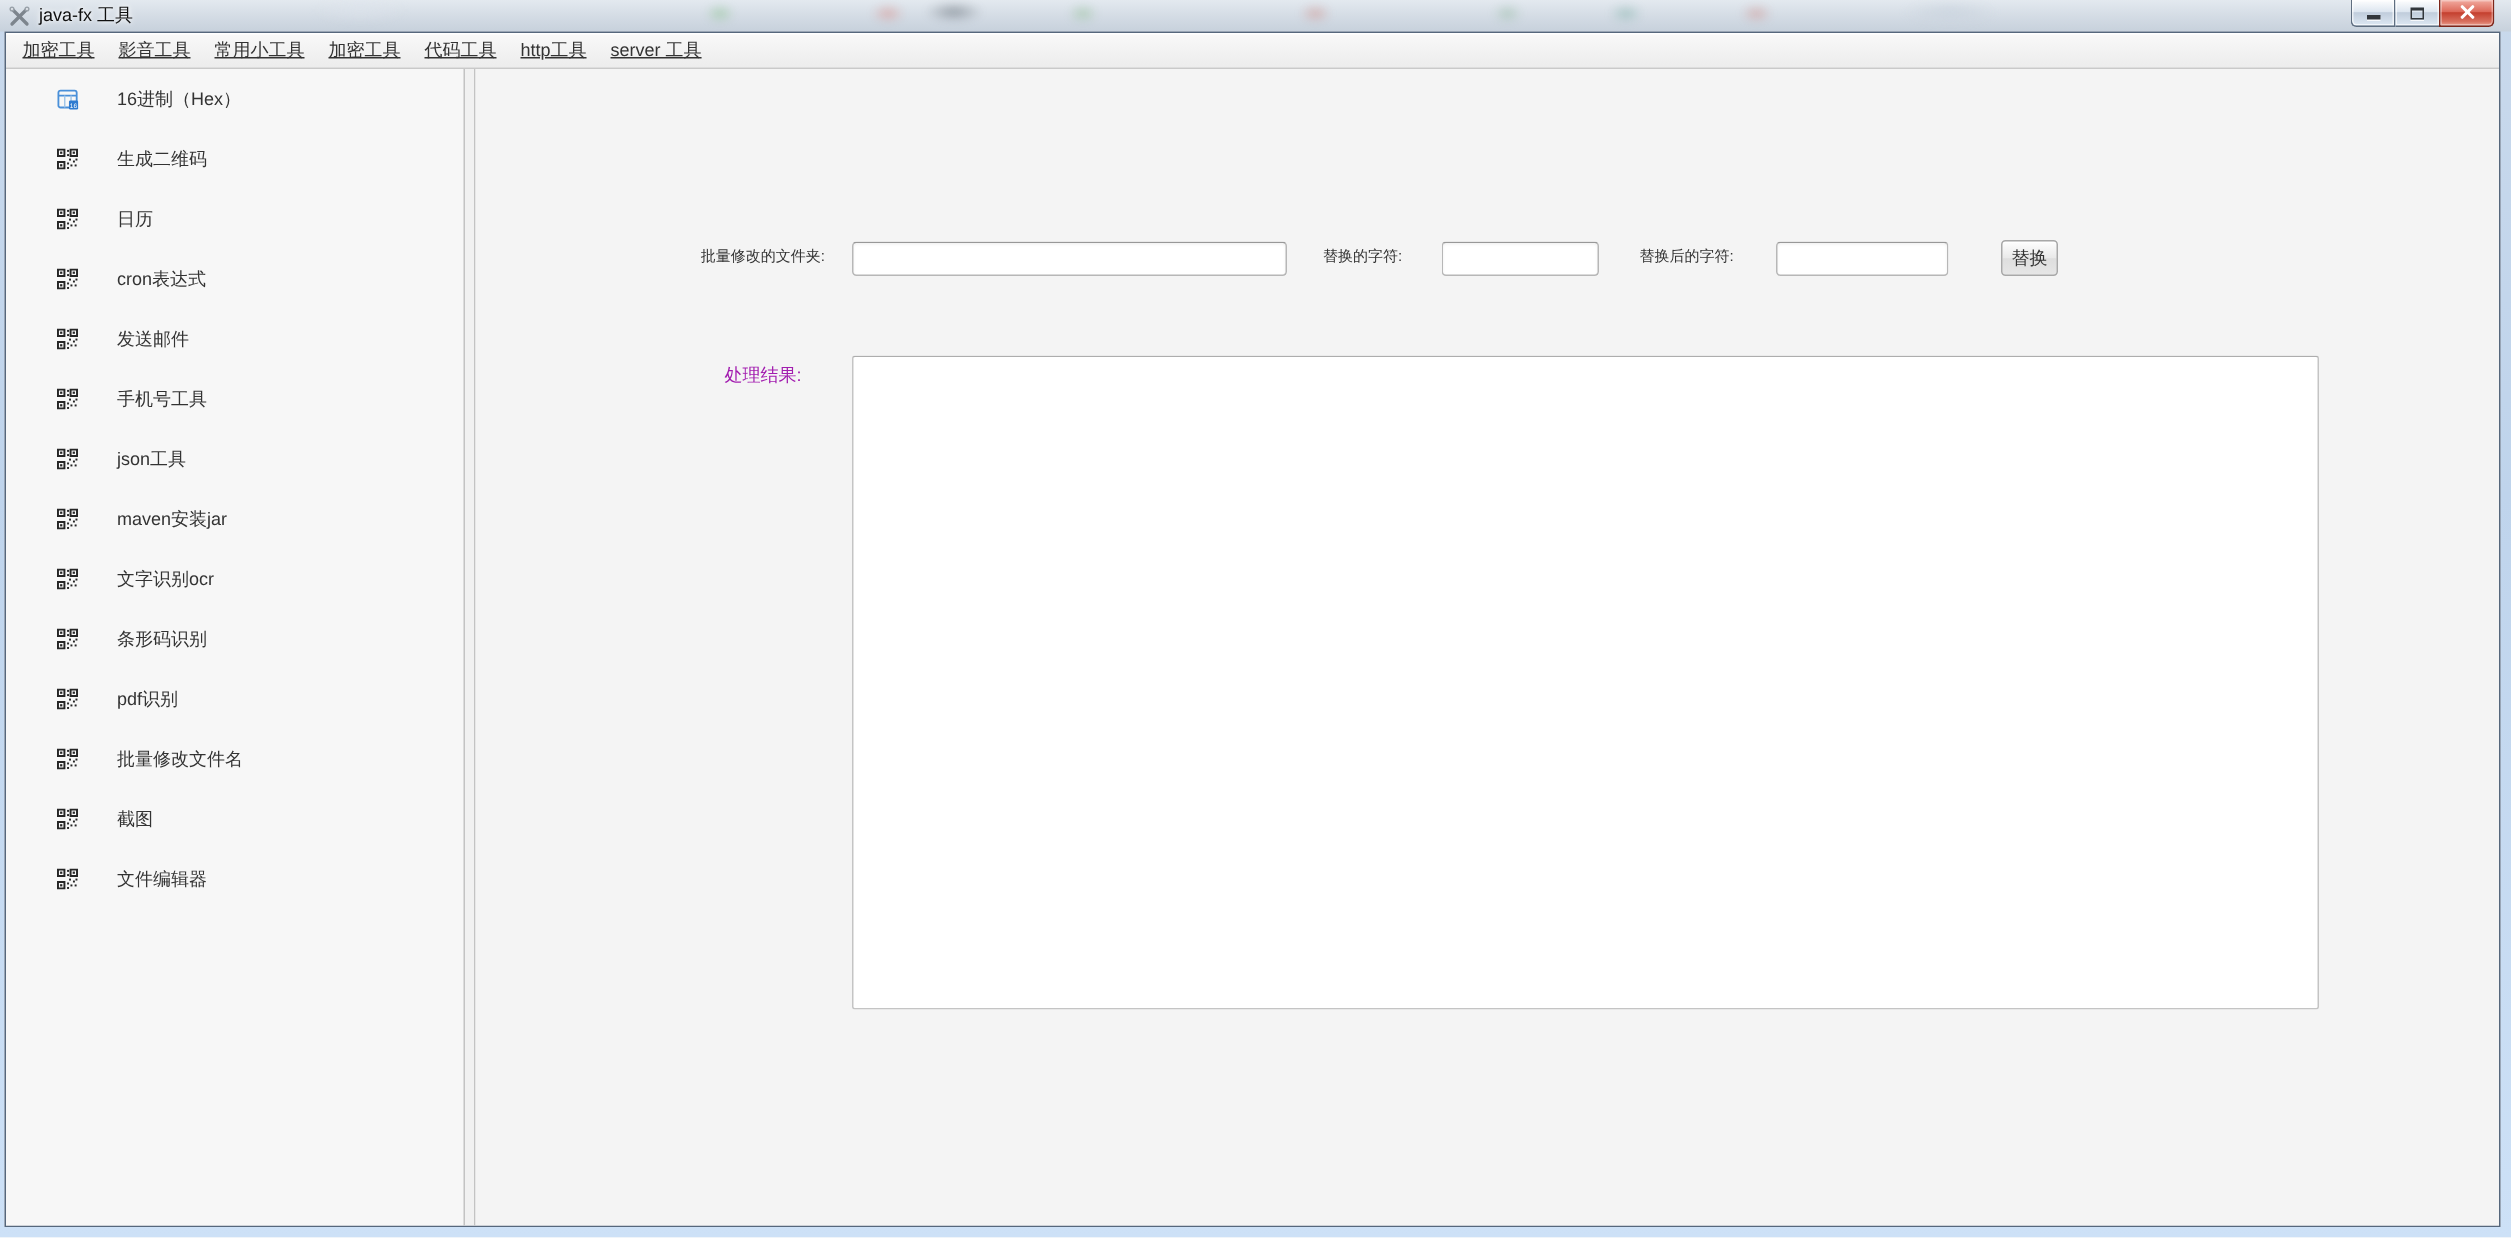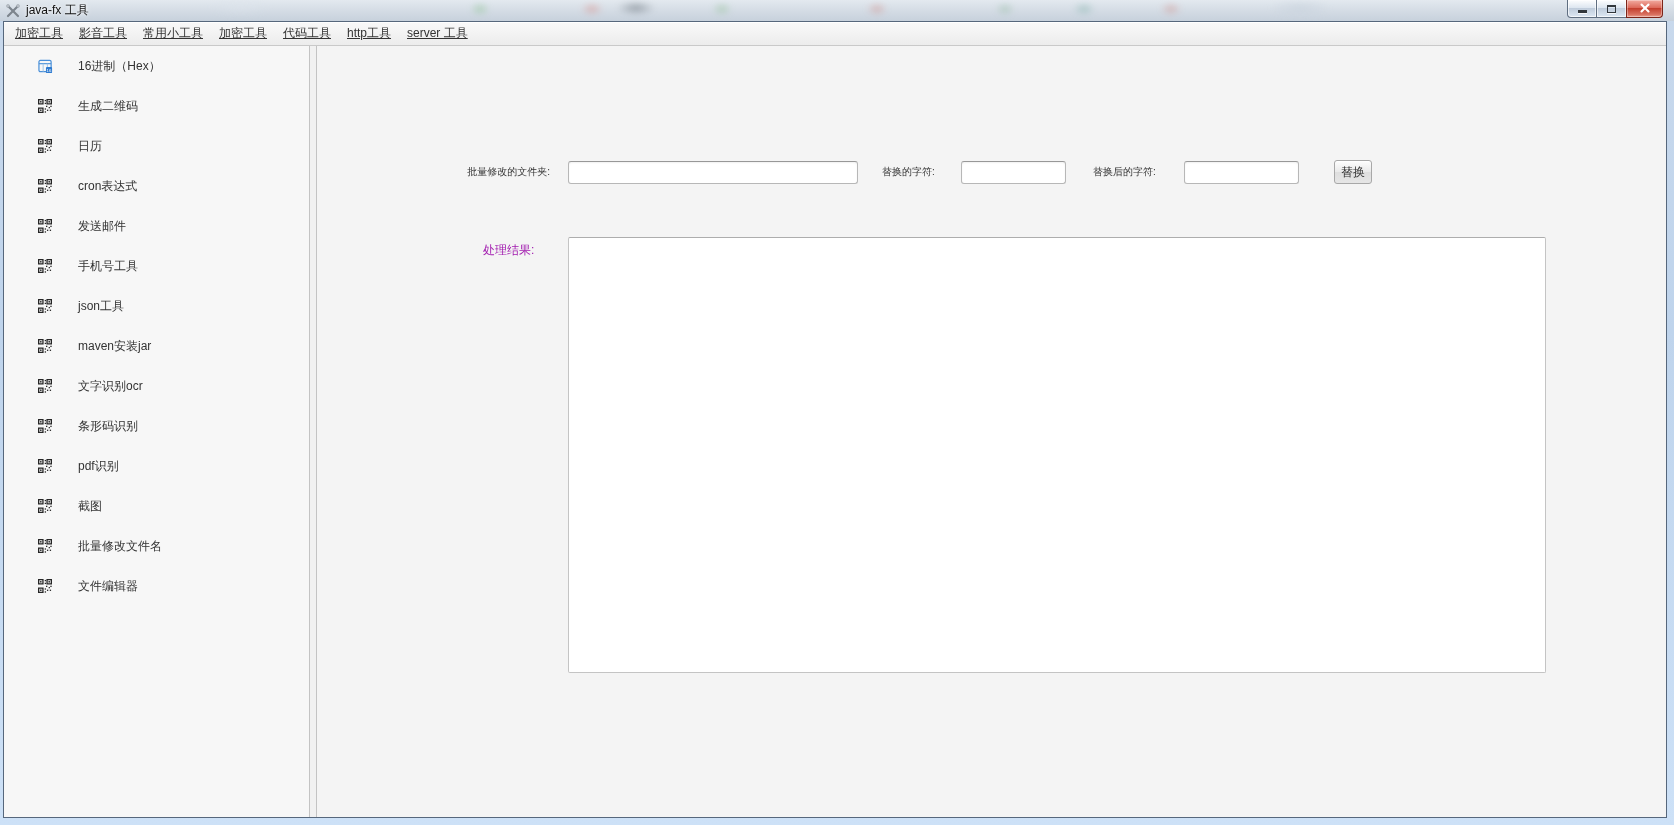--- a/index.html
+++ b/index.html
@@ -388,45 +388,45 @@
       <rect x="8.6" y="7.2" width="1.4" height="1.4"></rect>
                   <rect x="11.4" y="8.6" width="1.4" height="1.4"></rect>
       <rect x="7.2" y="10" width="1.4" height="1.4"></rect>
                   <rect x="9.6" y="11.4" width="1.4" height="1.4"></rect>
       <rect x="12.6" y="11.4" width="1.4" height="1.4"></rect>
                   <rect x="7.2" y="13.2" width="1.4" height="1.4"></rect>
       <rect x="13.2" y="7.2" width="1.4" height="1.4"></rect>
     </g>
   </svg>
             </span>
+    <span class="side-label">批量修改文件名</span>
+  </div>
+          <div class="side-item">
+    <span class="side-icon">
+              <svg viewBox="0 0 15 15" width="14" height="14">
+    <g fill="#262626">
+      <path fill-rule="evenodd" d="M0 0 h6 v6 H0 Z M1.4 1.4 v3.2 h3.2 V1.4 Z"></path>
+      <rect x="2.2" y="2.2" width="1.6" height="1.6"></rect>
+      <path fill-rule="evenodd" d="M9 0 h6 v6 H9 Z M10.4 1.4 v3.2 h3.2 V1.4 Z"></path>
+      <rect x="11.2" y="2.2" width="1.6" height="1.6"></rect>
+      <path fill-rule="evenodd" d="M0 9 h6 v6 H0 Z M1.4 10.4 v3.2 h3.2 V10.4 Z"></path>
+      <rect x="2.2" y="11.2" width="1.6" height="1.6"></rect>
+      <rect x="7.2" y="1" width="1.4" height="1.4"></rect>
+                  <rect x="7.2" y="4" width="1.4" height="1.4"></rect>
+      <rect x="8.6" y="7.2" width="1.4" height="1.4"></rect>
+                  <rect x="11.4" y="8.6" width="1.4" height="1.4"></rect>
+      <rect x="7.2" y="10" width="1.4" height="1.4"></rect>
+                  <rect x="9.6" y="11.4" width="1.4" height="1.4"></rect>
+      <rect x="12.6" y="11.4" width="1.4" height="1.4"></rect>
+                  <rect x="7.2" y="13.2" width="1.4" height="1.4"></rect>
+      <rect x="13.2" y="7.2" width="1.4" height="1.4"></rect>
+    </g>
+  </svg>
+            </span>
     <span class="side-label">截图</span>
-  </div>
-          <div class="side-item">
-    <span class="side-icon">
-              <svg viewBox="0 0 15 15" width="14" height="14">
-    <g fill="#262626">
-      <path fill-rule="evenodd" d="M0 0 h6 v6 H0 Z M1.4 1.4 v3.2 h3.2 V1.4 Z"></path>
-      <rect x="2.2" y="2.2" width="1.6" height="1.6"></rect>
-      <path fill-rule="evenodd" d="M9 0 h6 v6 H9 Z M10.4 1.4 v3.2 h3.2 V1.4 Z"></path>
-      <rect x="11.2" y="2.2" width="1.6" height="1.6"></rect>
-      <path fill-rule="evenodd" d="M0 9 h6 v6 H0 Z M1.4 10.4 v3.2 h3.2 V10.4 Z"></path>
-      <rect x="2.2" y="11.2" width="1.6" height="1.6"></rect>
-      <rect x="7.2" y="1" width="1.4" height="1.4"></rect>
-                  <rect x="7.2" y="4" width="1.4" height="1.4"></rect>
-      <rect x="8.6" y="7.2" width="1.4" height="1.4"></rect>
-                  <rect x="11.4" y="8.6" width="1.4" height="1.4"></rect>
-      <rect x="7.2" y="10" width="1.4" height="1.4"></rect>
-                  <rect x="9.6" y="11.4" width="1.4" height="1.4"></rect>
-      <rect x="12.6" y="11.4" width="1.4" height="1.4"></rect>
-                  <rect x="7.2" y="13.2" width="1.4" height="1.4"></rect>
-      <rect x="13.2" y="7.2" width="1.4" height="1.4"></rect>
-    </g>
-  </svg>
-            </span>
-    <span class="side-label">批量修改文件名</span>
   </div>
           <div class="side-item">
     <span class="side-icon">
               <svg viewBox="0 0 15 15" width="14" height="14">
     <g fill="#262626">
       <path fill-rule="evenodd" d="M0 0 h6 v6 H0 Z M1.4 1.4 v3.2 h3.2 V1.4 Z"></path>
       <rect x="2.2" y="2.2" width="1.6" height="1.6"></rect>
       <path fill-rule="evenodd" d="M9 0 h6 v6 H9 Z M10.4 1.4 v3.2 h3.2 V1.4 Z"></path>
       <rect x="11.2" y="2.2" width="1.6" height="1.6"></rect>
       <path fill-rule="evenodd" d="M0 9 h6 v6 H0 Z M1.4 10.4 v3.2 h3.2 V10.4 Z"></path>

